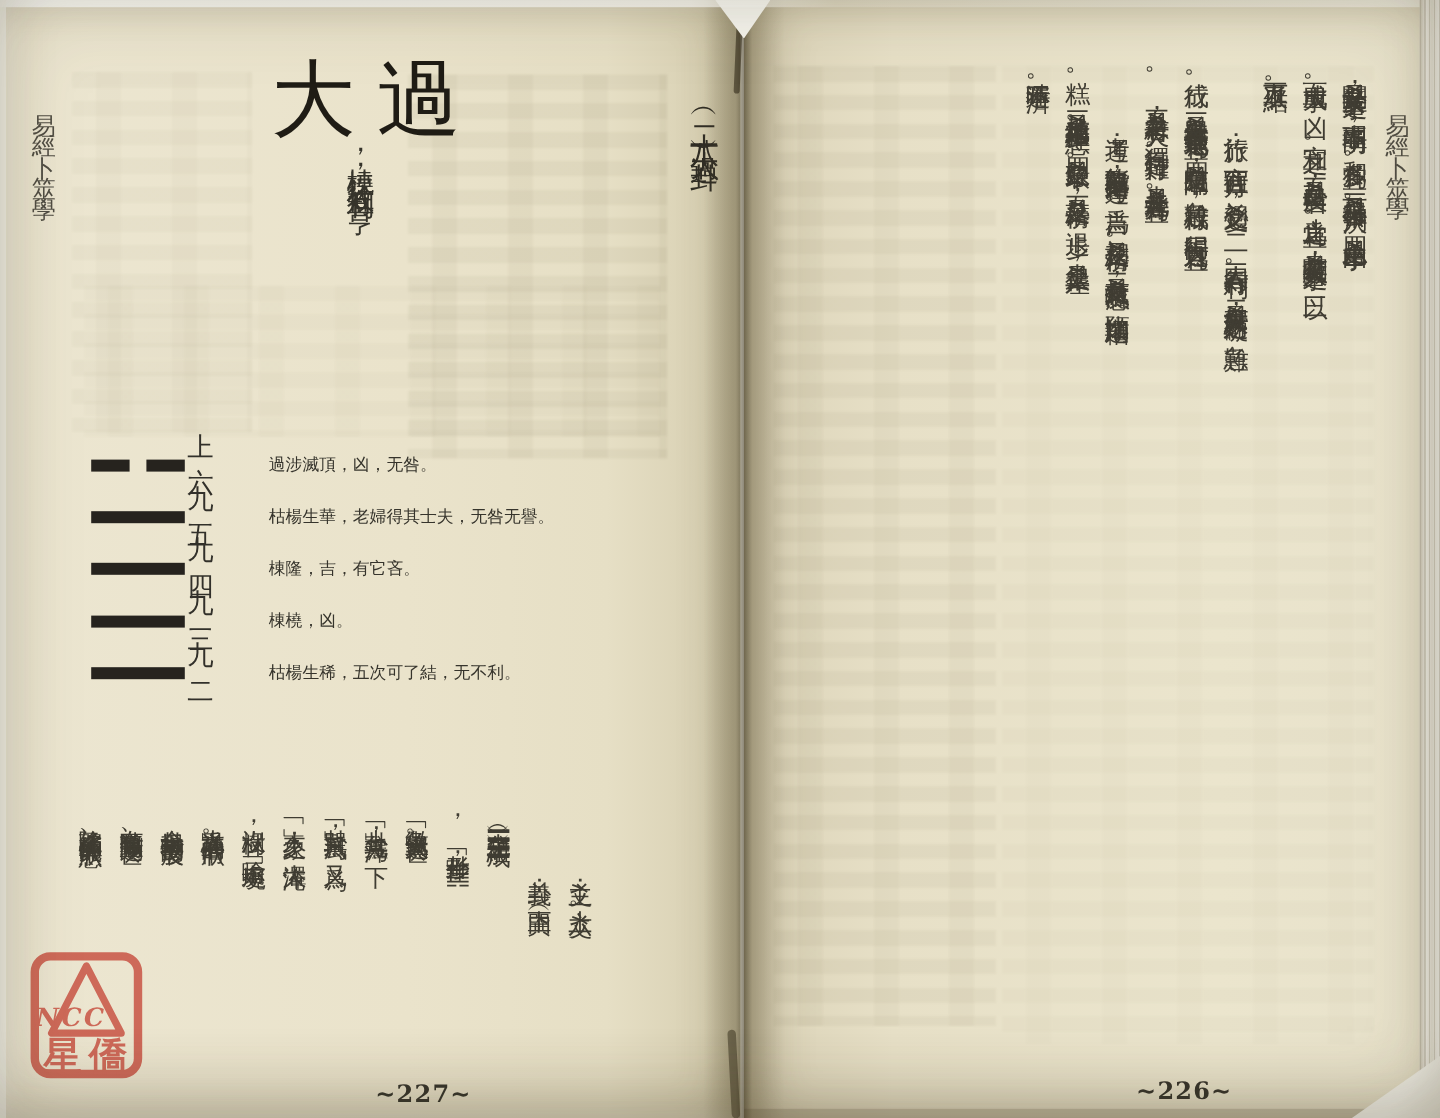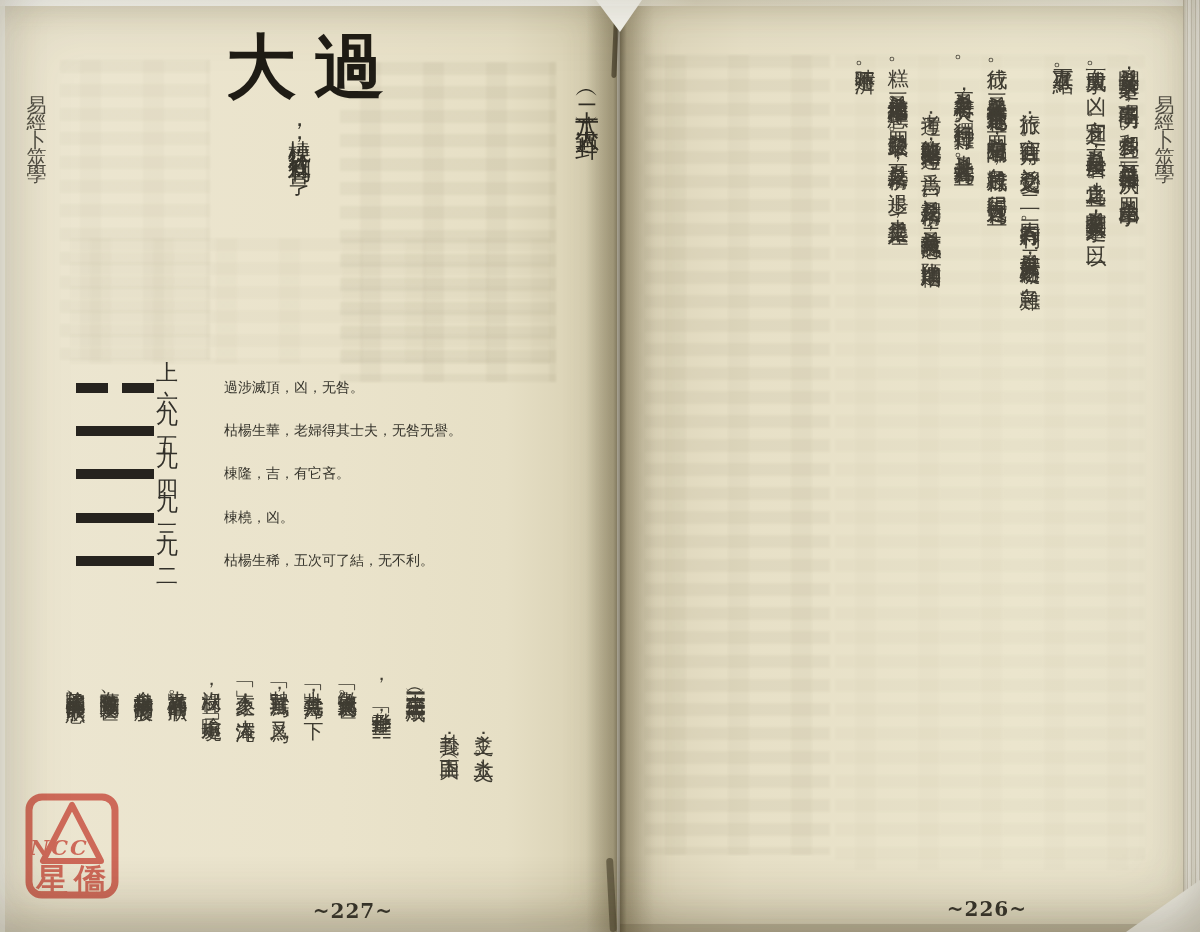--- a/index.html
+++ b/index.html
@@ -44,21 +44,21 @@
   .bottom-shade{position:absolute;left:620px;top:924px;width:563px;height:8px;background:rgba(60,50,25,.18);}
   
   .ghost{position:absolute;pointer-events:none;filter:blur(1.1px);
     background:
       repeating-linear-gradient(180deg,rgba(104,96,64,.12) 0 13px,rgba(104,96,64,0) 13px 24px),
       repeating-linear-gradient(90deg,rgba(104,96,64,0) 0 20px,rgba(104,96,64,.10) 20px 41px,rgba(104,96,64,0) 41px 63px);
   }
   
   .vcol{writing-mode:vertical-rl;line-height:1;white-space:nowrap;color:#3e3b31;}
   .header-col{position:absolute;font-size:20px;letter-spacing:17px;color:#514e44;}
-  .big-title{position:absolute;left:226px;top:32px;font-size:70px;font-weight:700;
+  .big-title{position:absolute;left:226px;top:48px;font-size:70px;font-weight:400;
     letter-spacing:18px;color:#1f1c15;line-height:1;}
   .subtitle-col{position:absolute;left:288px;top:124px;font-size:23px;letter-spacing:-2px;color:#36342b;}
   .chapter-col{position:absolute;left:575px;top:82px;font-size:24px;letter-spacing:5px;color:#302d24;}
   
   .hexrows{position:absolute;left:76px;top:366px;width:540px;}
   .hexrow{height:43.4px;display:flex;align-items:center;}
   .bar{width:78px;height:10px;display:flex;flex:none;}
   .bar i{display:block;height:100%;background:#26231e;}
   .bar.solid .s1{width:78px;}
   .bar.broken .s1{width:32px;} .bar.broken .g{width:14px;background:transparent;} .bar.broken .s2{width:32px;}

